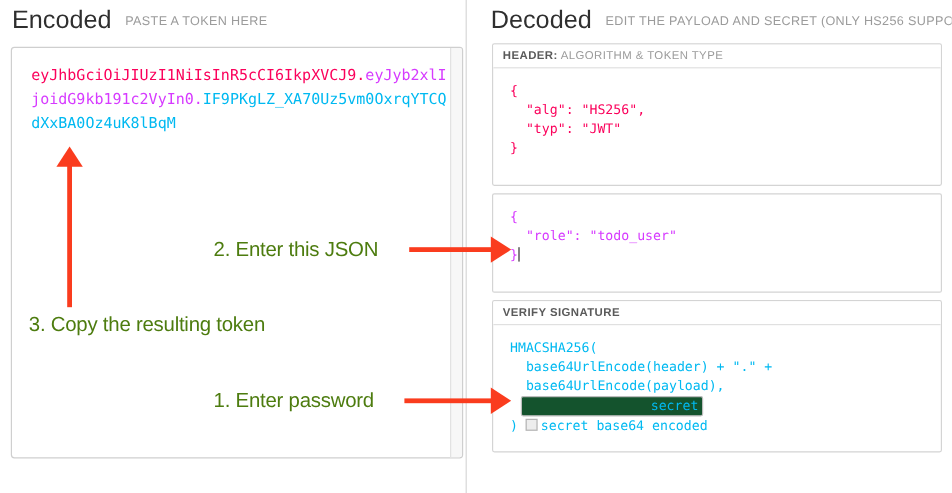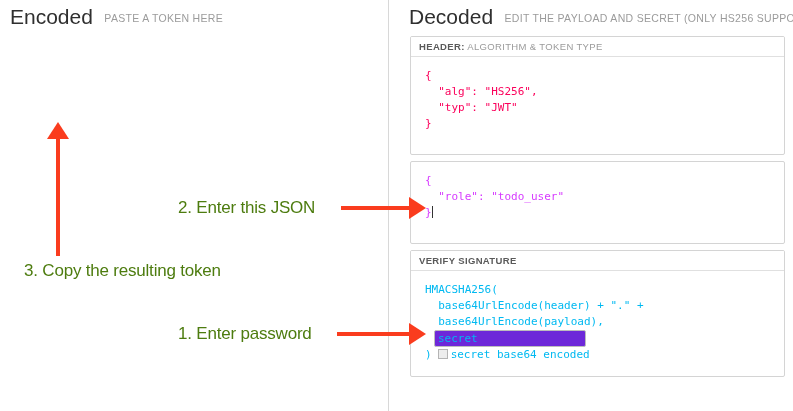--- a/index.html
+++ b/index.html
@@ -143,29 +143,30 @@
     margin-left: 0px;
   }
 
   .secret-input {
     display: inline-block;
     width: 152px;
     height: 17px;
     line-height: 17px;
     border: 1px solid #bdbdbd;
     border-radius: 2px;
-    background: #6d28d9;
+    background: #14532d;
     font-family: "DejaVu Sans Mono", monospace;
     font-size: 11px;
     color: #00b9f1;
     padding: 0 3px;
     box-sizing: border-box;
     vertical-align: middle;
     outline: none;
     margin-left: 9px;
+    text-align: right;
   }
   .sig-check {
     display: inline-block;
     width: 10px;
     height: 10px;
     border: 1px solid #b4b4b4;
     background: #ededed;
     vertical-align: -1px;
     box-sizing: border-box;
     margin: 0 3px 0 6px;
@@ -220,20 +221,24 @@
     <span class="subtitle">PASTE A TOKEN HERE</span>
   </div>
 
   <div class="col-head" style="left:409px; top:5px;">
     <span class="title">Decoded</span>
     <span class="subtitle">EDIT THE PAYLOAD AND SECRET (ONLY HS256 SUPPORTED)</span>
   </div>
 
   <div class="column-divider"></div>
 
+  <div class="encoded-panel">
+    <div class="token-text"><span class="seg-header">eyJhbGciOiJIUzI1NiIsInR5cCI6IkpXVCJ9</span><span class="seg-dot-1">.</span><span class="seg-payload">eyJyb2xlIjoidG9kb191c2VyIn0</span><span class="seg-dot-2">.</span><span class="seg-signature">IF9PKgLZ_XA70Uz5vm0OxrqYTCQdXxBA0Oz4uK8lBqM</span></div>
+    <div class="encoded-scrollbar"></div>
+  </div>
 
   <div class="decoded-col">
 
     <div class="dec-section">
       <div class="dec-label"><b>HEADER:</b><span> ALGORITHM &amp; TOKEN TYPE</span></div>
       <div class="dec-body body-header">{
   "alg": "HS256",
   "typ": "JWT"
 }</div>
     </div>

